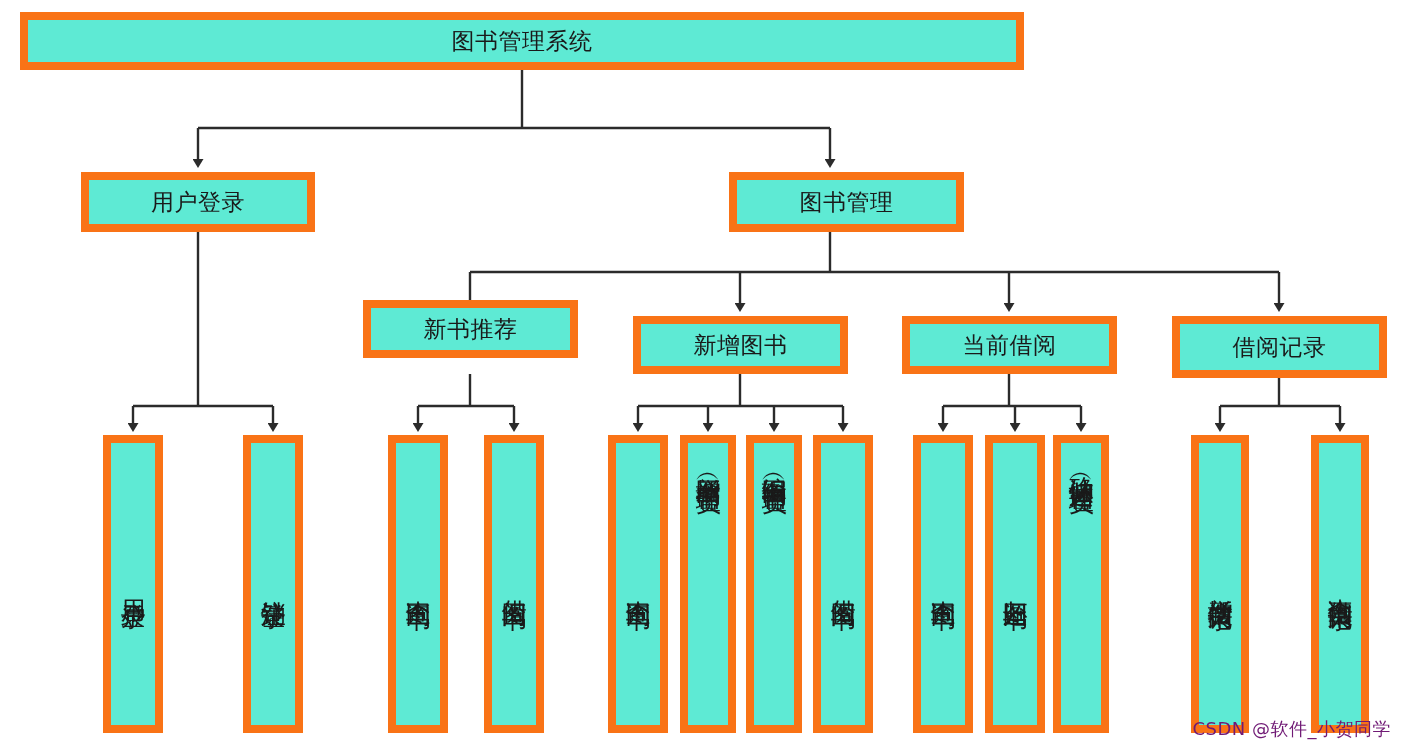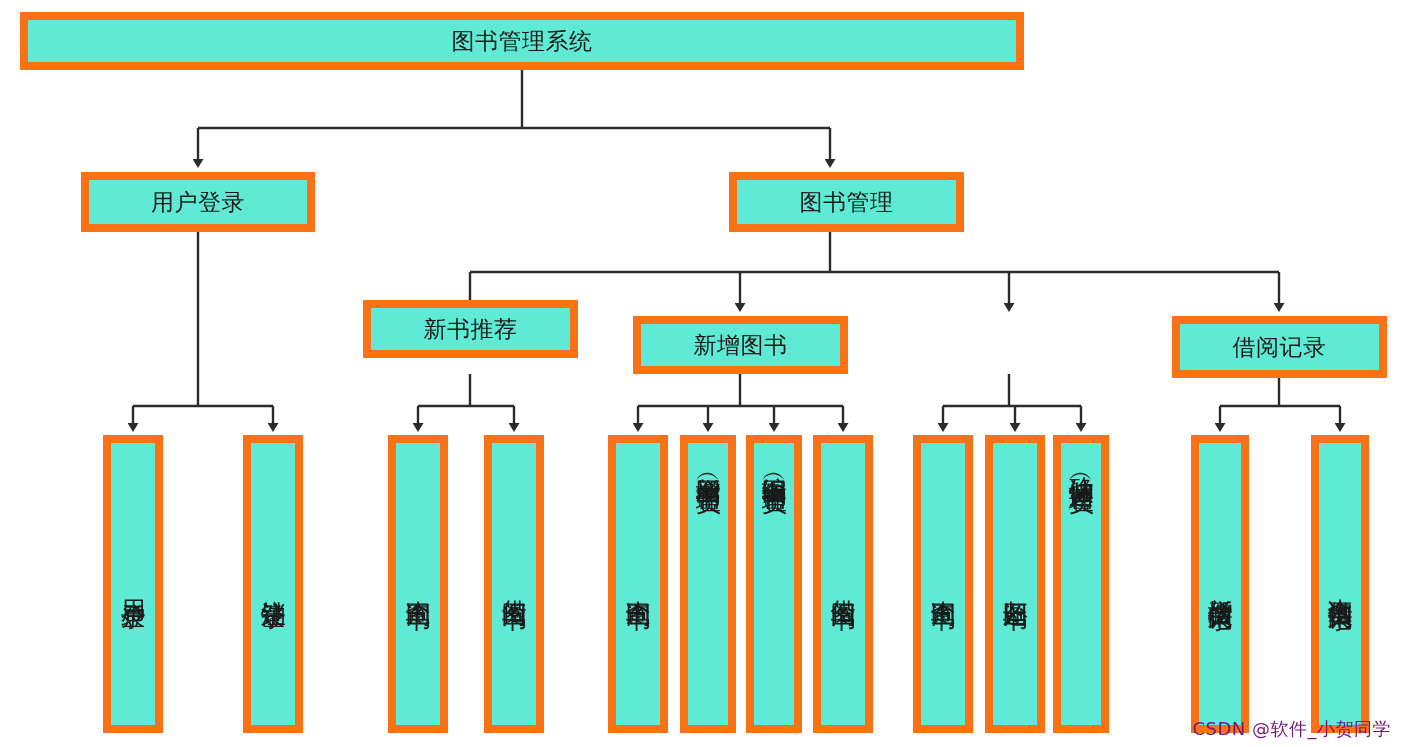--- a/index.html
+++ b/index.html
@@ -137,20 +137,23 @@
   <div class="node horiz" style="left:712px; top:172px; width:235px; height:60px;margin-left:17px;">
     <span class="lbl">图书管理</span>
   </div>
 
   <div class="node horiz" style="left:363px; top:300px; width:215px; height:58px;">
     <span class="lbl">新书推荐</span>
   </div>
   <div class="node horiz" style="left:633px; top:316px; width:215px; height:58px;">
     <span class="lbl">新增图书</span>
   </div>
+  <div class="node horiz" style="left:902px; top:316px; width:215px; height:58px;">
+    <span class="lbl">当前借阅</span>
+  </div>
   <div class="node horiz" style="left:1172px; top:316px; width:215px; height:62px;">
     <span class="lbl">借阅记录</span>
   </div>
 
   <div class="node vert mid" style="left:103px; top:435px; width:60px; height:298px;">
     <span class="lbl">用户登录</span>
   </div>
   <div class="node vert mid" style="left:243px; top:435px; width:60px; height:298px;">
     <span class="lbl">注销登录</span>
   </div>

